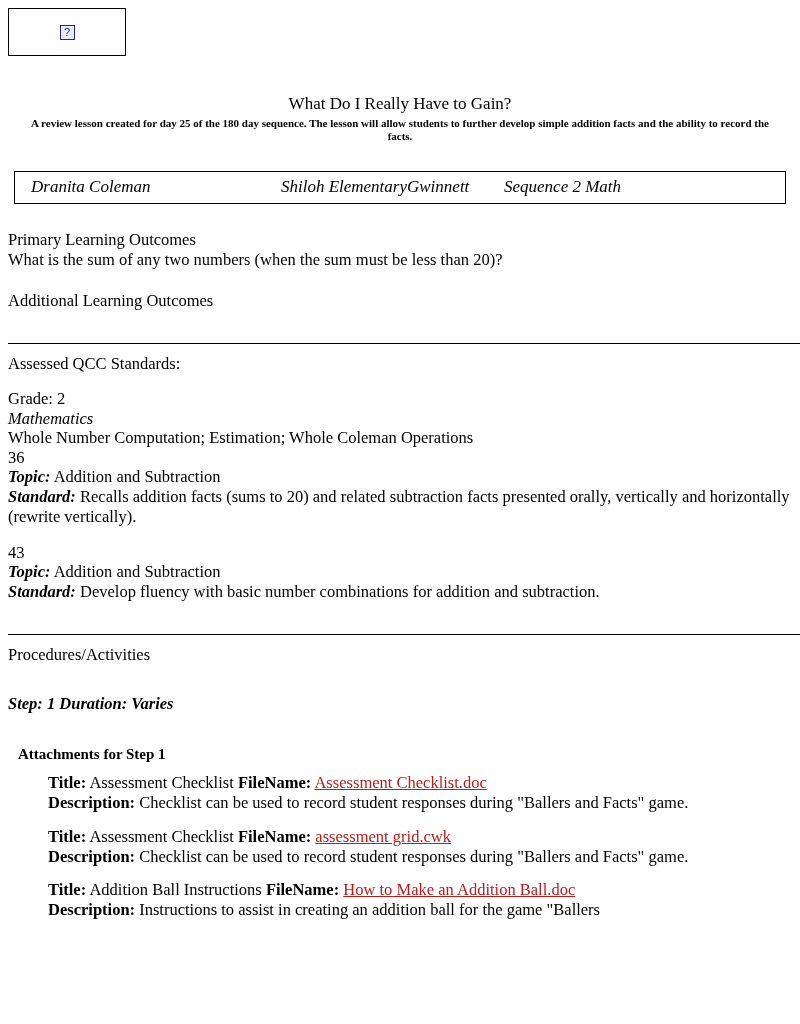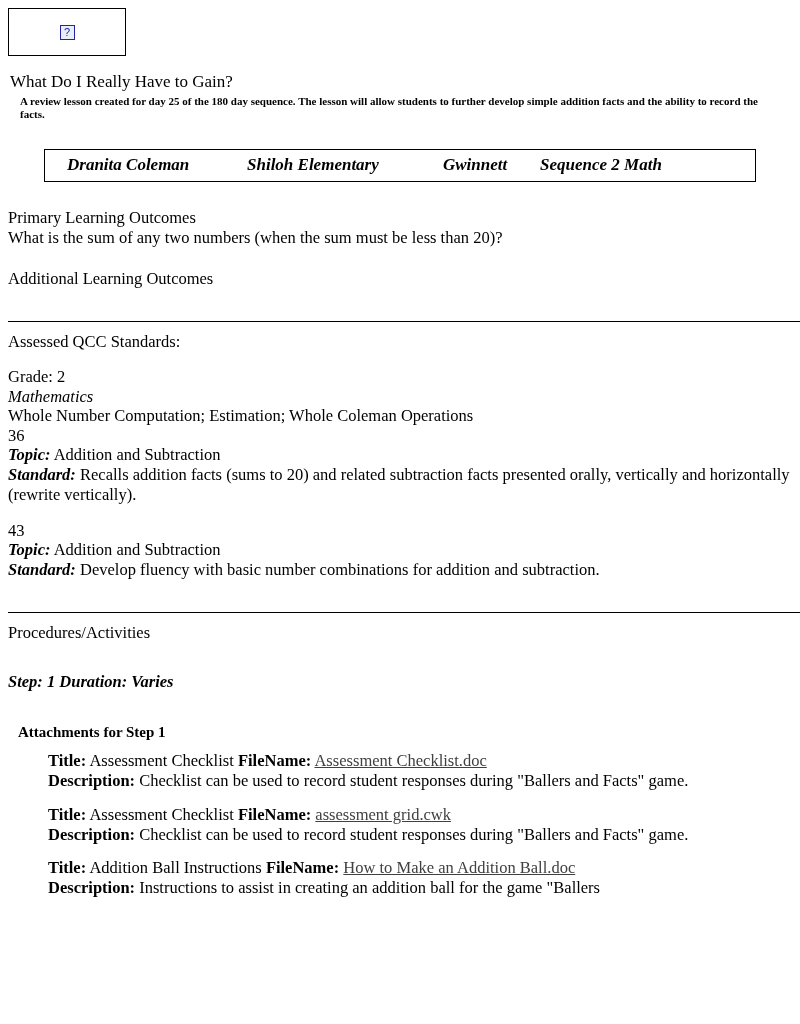--- a/index.html
+++ b/index.html
@@ -39,22 +39,22 @@
     color: #2222aa;
     font-size: 11px;
     line-height: 13px;
     text-align: center;
     font-family: "Liberation Sans", sans-serif;
     background: #e8eef8;
     box-sizing: border-box;
   }
   
   .title-block {
-    text-align: left;
-    margin-top: 16px;
+    text-align: center;
+    margin-top: 38px;
     padding: 0 10px;
   }
   .lesson-title {
     font-size: 17px;
     margin-bottom: 3px;
   }
   .lesson-desc {
     font-size: 11px;
     font-weight: bold;
     line-height: 1.2;
@@ -62,33 +62,32 @@
     max-width: 760px;
   }
   
   .info-table-wrap {
     display: flex;
     justify-content: center;
     margin-top: 28px;
   }
   .info-table {
     border: 1px solid #000000;
-    width: 712px;
-    box-sizing: border-box;
-    padding: 5px 8px 6px 18px;
+    width: 772px;
+    box-sizing: border-box;
+    padding: 5px 8px 6px 12px;
     display: flex;
-    font-weight: bold;
   }
   .info-cell {
     font-style: italic;
     font-size: 17px;
     white-space: nowrap;
   }
   .c1 { width: 180px; padding-left: 4px; }
-  .c2 { width: 196px; }
+  .c2 { width: 196px; text-align: right; }
   .c3 { width: 97px; }
   .c4 { }
   
   .content {
     padding: 0 8px 0 8px;
     margin-top: 26px;
   }
   .sec-head {
     margin: 0;
   }
@@ -127,21 +126,21 @@
   }
   .attach-list {
     margin: 10px 0 0 0;
     padding-left: 40px;
   }
   .attach-item {
     margin-bottom: 14px;
     line-height: 1.2;
   }
   .attach-item a {
-    color: #404040;
+    color: #b91c1c;
   }
 </style>
 </head>
 <body>
 
 <div class="page">
 
   <div class="logo-box">
     <span class="broken-img">?</span>
   </div>

